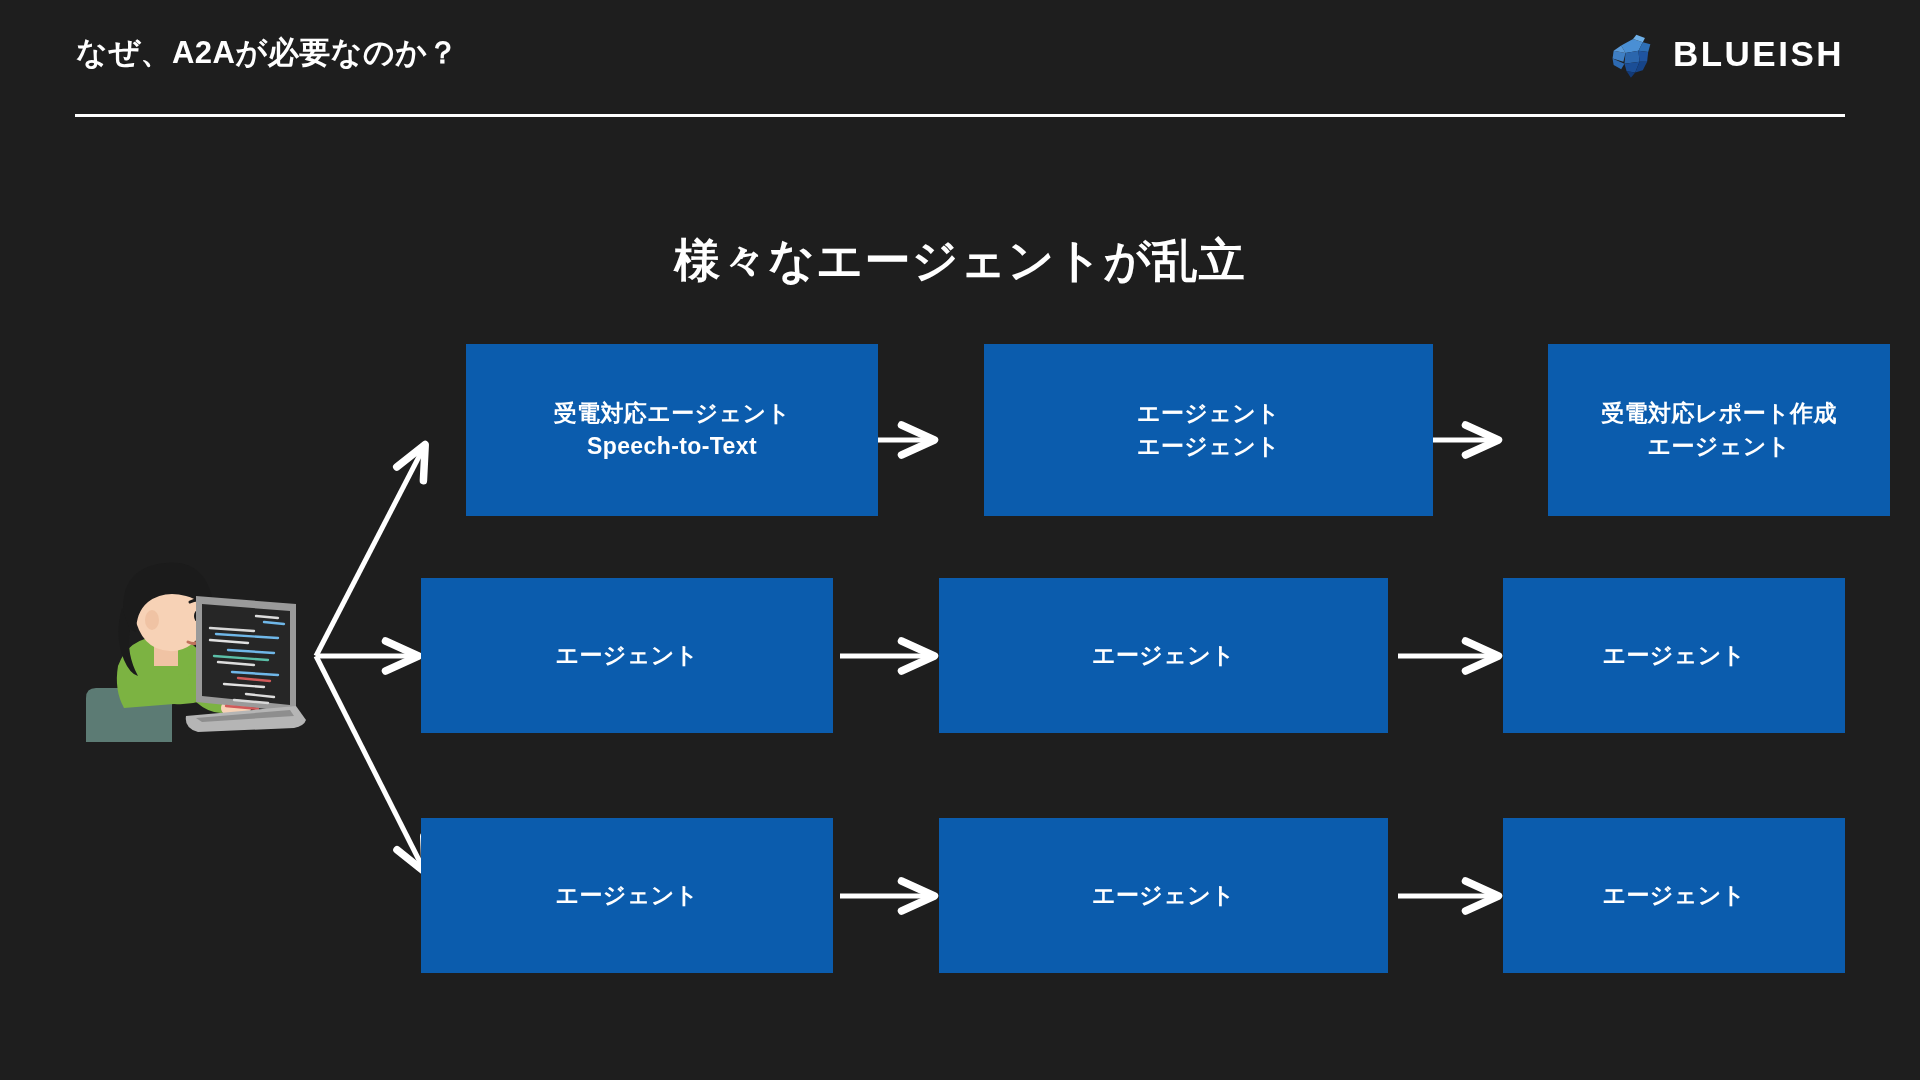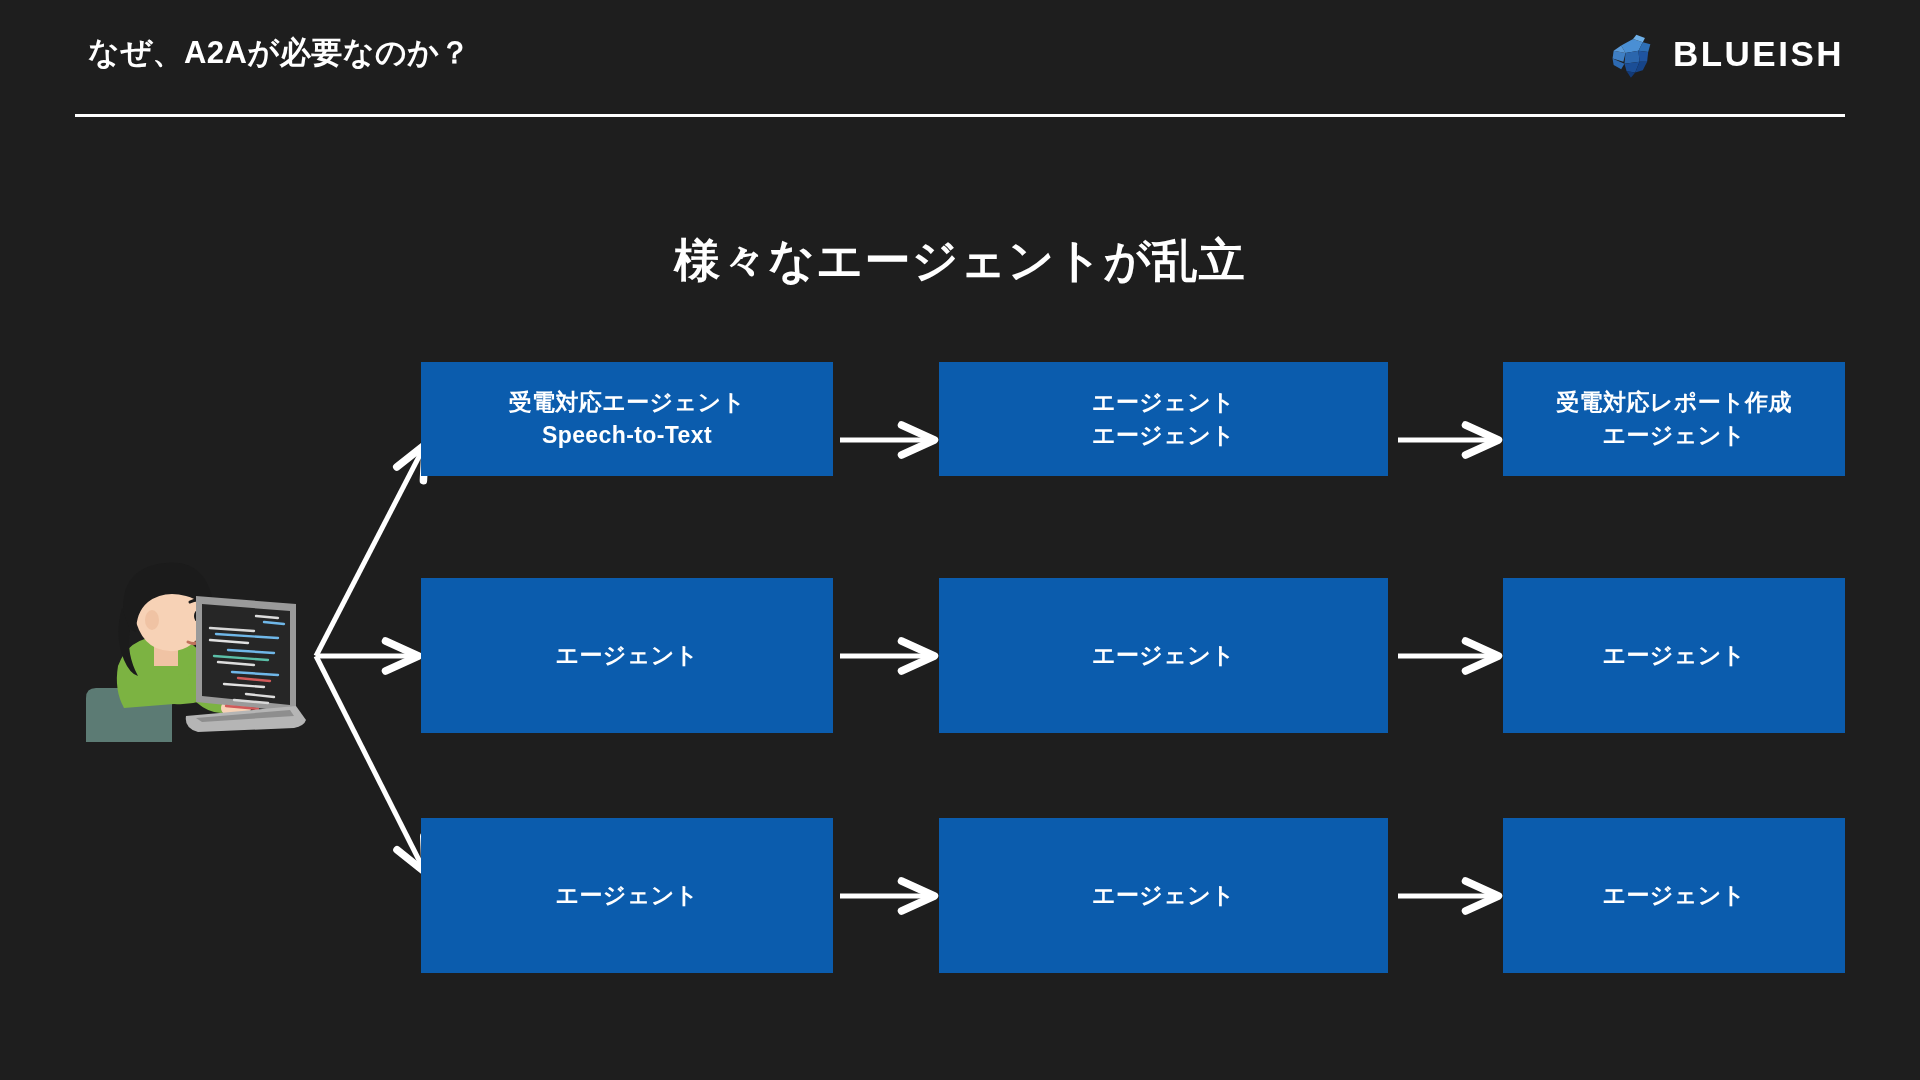--- a/index.html
+++ b/index.html
@@ -25,21 +25,20 @@
   }
   #page-title {
     position: absolute;
     left: 76px;
     top: 32px;
     font-size: 31px;
     font-weight: 700;
     letter-spacing: 0.5px;
     color: #ffffff;
     white-space: nowrap;
-    margin-left: 12px;
   }
   #brand-logo {
     position: absolute;
     right: 76px;
     top: 26px;
     display: flex;
     align-items: center;
     gap: 14px;
   }
   #brand-mark { width: 54px; height: 54px; display: block; }
@@ -99,21 +98,21 @@
     line-height: 1.45;
     color: #ffffff;
     letter-spacing: 0.4px;
   }
 
   
   .col-0 { left: 421px; width: 412px; }
   .col-1 { left: 939px; width: 449px; }
   .col-2 { left: 1503px; width: 342px; }
   
-  .row-0 { top: 362px; height: 114px; }
+  .row-0 { top: 344px; height: 172px; margin-left: 45px; }
   .row-1 { top: 578px; height: 155px; }
   .row-2 { top: 818px; height: 155px; }
 
   
   #user-illustration {
     position: absolute;
     left: 78px;
     top: 548px;
     width: 230px;
     height: 200px;

